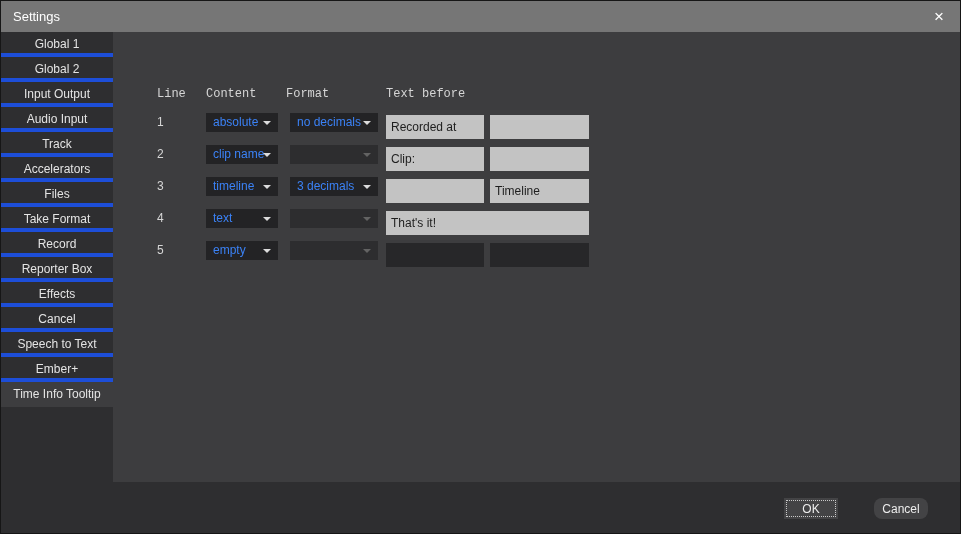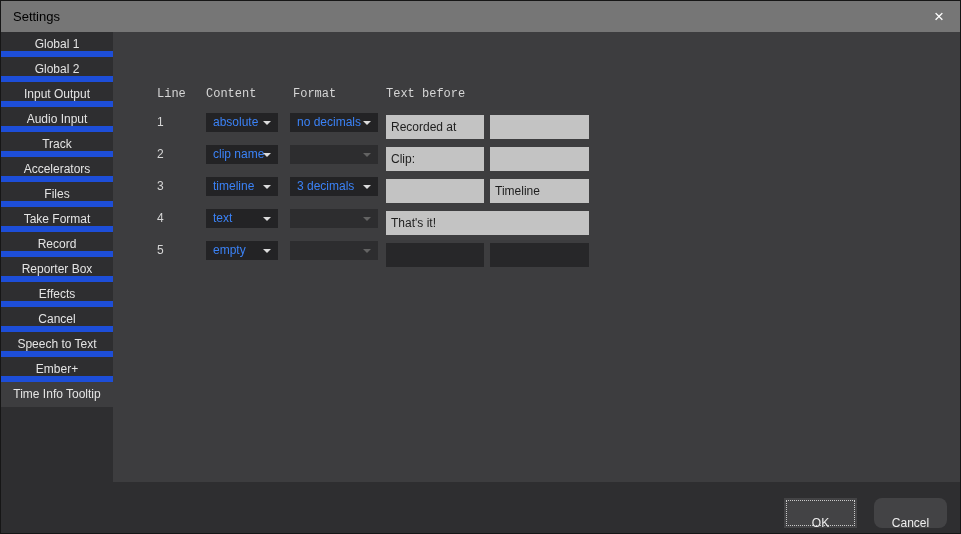--- a/index.html
+++ b/index.html
@@ -12,55 +12,55 @@
     font-family: "Liberation Sans", sans-serif;
     overflow: hidden;
   }
   
   .titlebar {
     position: absolute; left: 0; top: 0; right: 0; height: 31px;
     background: #767676;
   }
   .titlebar-text {
     position: absolute; left: 12px; top: 0; line-height: 31px;
-    color: #000000; font-size: 13px;
+    color: #ffffff; font-size: 13px;
   }
   .close-btn {
     position: absolute; right: 5px; top: 0; width: 32px; height: 31px;
     color: #ffffff; font-size: 17px; text-align: center; line-height: 30px;
     cursor: default; background: transparent; border: none; padding: 0;
     font-family: inherit;
   }
   
   .sidebar {
     position: absolute; left: 0; top: 31px; width: 112px; bottom: 0;
     background: #2e2e30;
   }
   .sidebar-item {
     height: 25px; line-height: 24px; text-align: center;
     color: #e4e4e4; font-size: 12px;
-    border-bottom: 6px solid #1d4ed8;
+    border-bottom: 4px solid #1d4ed8;
     cursor: default;
   }
   .sidebar-item.selected {
     background: #3d3d3f;
     border-bottom-color: #3d3d3f;
   }
   
   .panel {
     position: absolute; left: 112px; top: 31px; right: 0; height: 452px;
     background: #3d3d3f;
   }
   .header-label {
     position: absolute; top: 55px;
     color: #d6d6d6; font-size: 12px; white-space: nowrap; font-family: Liberation Mono, monospace;
   }
   .hl-line   { left: 44px; }
   .hl-content{ left: 93px; }
-  .hl-format { left: 180px; }
+  .hl-format { left: 173px; }
   .hl-before { left: 273px; }
   .hl-after  { left: 377px; margin-top: 31px; }
   
   .row { position: absolute; left: 0; height: 20px; width: 100%; }
   .line-num {
     position: absolute; left: 44px; top: 0; line-height: 19px;
     color: #d6d6d6; font-size: 12px;
   }
   .combo {
     position: absolute; top: 0; height: 19px;
@@ -88,24 +88,24 @@
   .before-field { left: 273px; width: 98px; }
   .after-field  { left: 377px; width: 99px; }
   .before-field.span { width: 203px; }
   .field.off { background: #272729; }
   
   .bottombar {
     position: absolute; left: 0; bottom: 0; right: 0; height: 51px;
     background: #2e2e30;
   }
   .btn {
-    position: absolute; top: 16px; width: 73px; height: 21px;
+    position: absolute; top: 16px; width: 54px; height: 21px;
     background: #434345; color: #ededed; font-size: 12px;
     text-align: center; line-height: 20px;
-    border: none; padding: 15px; font-family: inherit; cursor: default;
+    border: none; padding: 0; font-family: inherit; cursor: default;
   }
   .btn-ok {
     left: 783px;
     outline: 1px dotted #c9c9c9; outline-offset: -3px;
   }
   .btn-cancel { left: 873px; border-radius: 8px; }
 </style>
 </head>
 <body>
 

